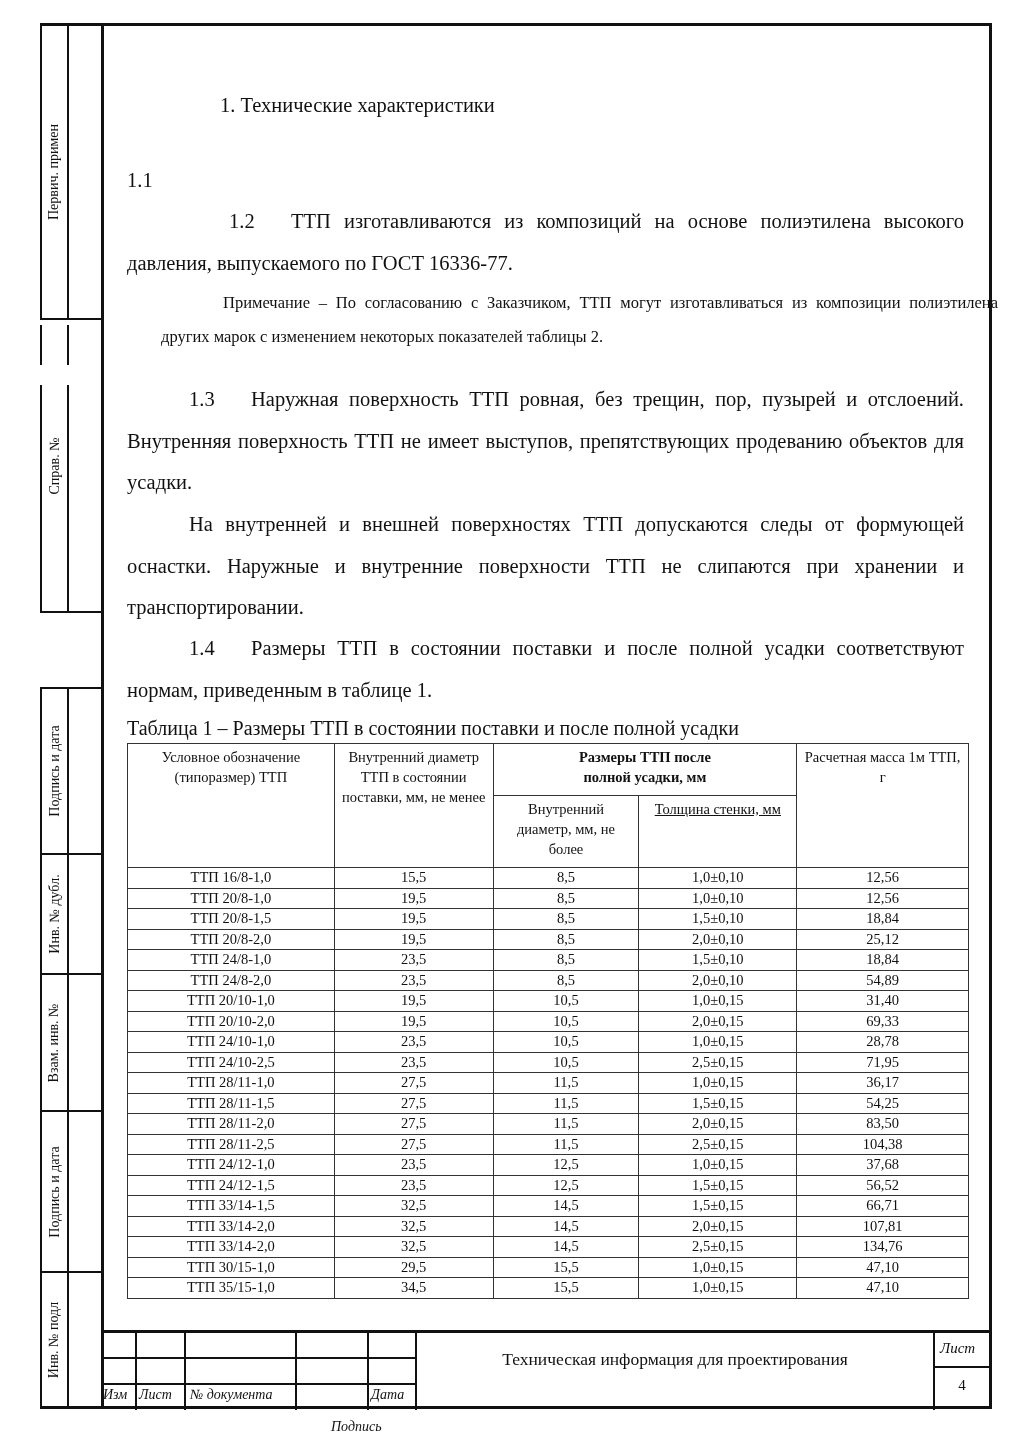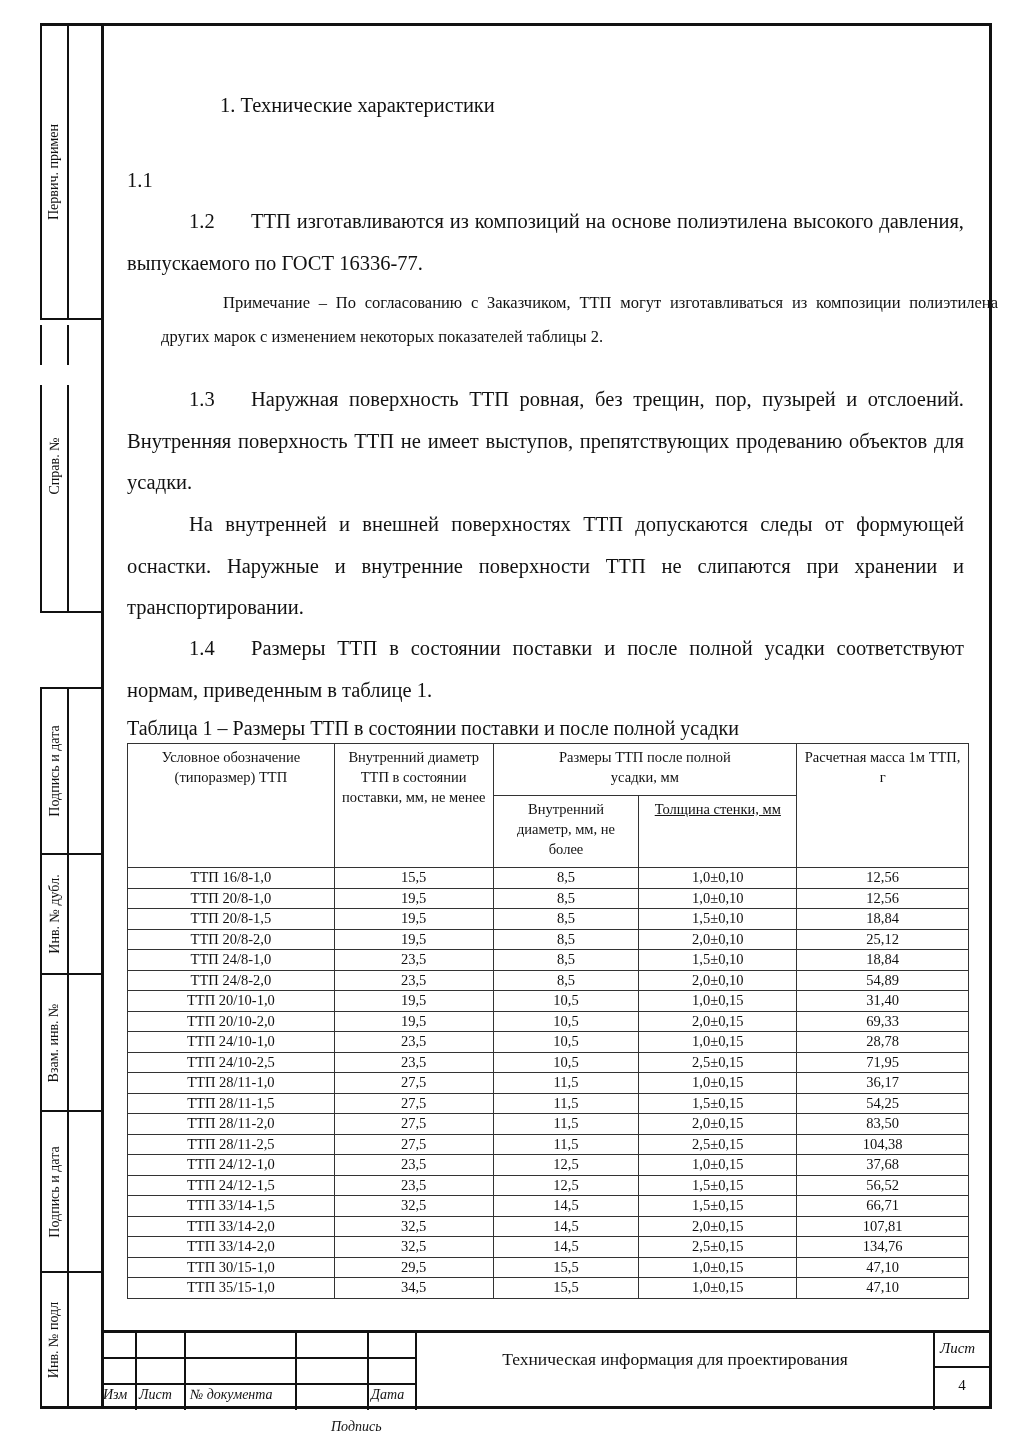--- a/index.html
+++ b/index.html
@@ -79,21 +79,21 @@
     <span>Инв. № подл</span>
   </div>
 
 <div class="title1">1. Технические характеристики</div>
 
 <div class="para" style="top:160px;padding-left:62px;width:775px;">
   <span class="num" style="margin-left:0;position:absolute;left:0;">1.1</span>
 </div>
 
 <div class="para indent" style="top:201px;">
-  <span style="display:inline-block;width:62px;text-indent:0;">1.2</span><span>ТТП изготавливаются из композиций на основе полиэтилена высокого давления, выпускаемого по ГОСТ 16336-77.</span>
+  <span style="display:inline-block;width:62px;text-indent:0;margin-left:40px;">1.2</span><span>ТТП изготавливаются из композиций на основе полиэтилена высокого давления, выпускаемого по ГОСТ 16336-77.</span>
 </div>
 
 <div class="note indent" style="top:286px;margin-left:34px;">
   <span>Примечание – По согласованию с Заказчиком, ТТП могут изготавливаться из композиции полиэтилена других марок с изменением некоторых показателей таблицы 2.</span>
 </div>
 
 <div class="para indent" style="top:379px;">
   <span style="display:inline-block;width:62px;text-indent:0;">1.3</span><span>Наружная поверхность ТТП ровная, без трещин, пор, пузырей и отслоений. Внутренняя поверхность ТТП не имеет выступов, препятствующих продеванию объектов для усадки.</span>
 </div>
 
@@ -112,21 +112,21 @@
     <col style="width:207px">
     <col style="width:159px">
     <col style="width:146px">
     <col style="width:158px">
     <col style="width:172px">
   </colgroup>
   <thead>
     <tr style="height:52px;">
       <th rowspan="2" style="padding-left:18px;padding-right:18px;">Условное обозначение (типоразмер) ТТП</th>
       <th rowspan="2">Внутренний диаметр ТТП в состоянии поставки, мм, не менее</th>
-      <th colspan="2" style="padding-left:60px;padding-right:60px;">Размеры ТТП после полной усадки, мм</th>
+      <th colspan="2" style="padding-left:60px;padding-right:60px;font-weight:bold;">Размеры ТТП после полной усадки, мм</th>
       <th rowspan="2">Расчетная масса 1м ТТП, г</th>
     </tr>
     <tr style="height:72px;">
       <th style="padding-left:8px;padding-right:8px;">Внутренний диаметр, мм, не более</th>
       <th style="padding-left:10px;padding-right:10px;text-decoration:underline;">Толщина стенки, мм</th>
     </tr>
   </thead>
   <tbody id="tbody">
       <tr>
         <td>ТТП 16/8-1,0</td>

